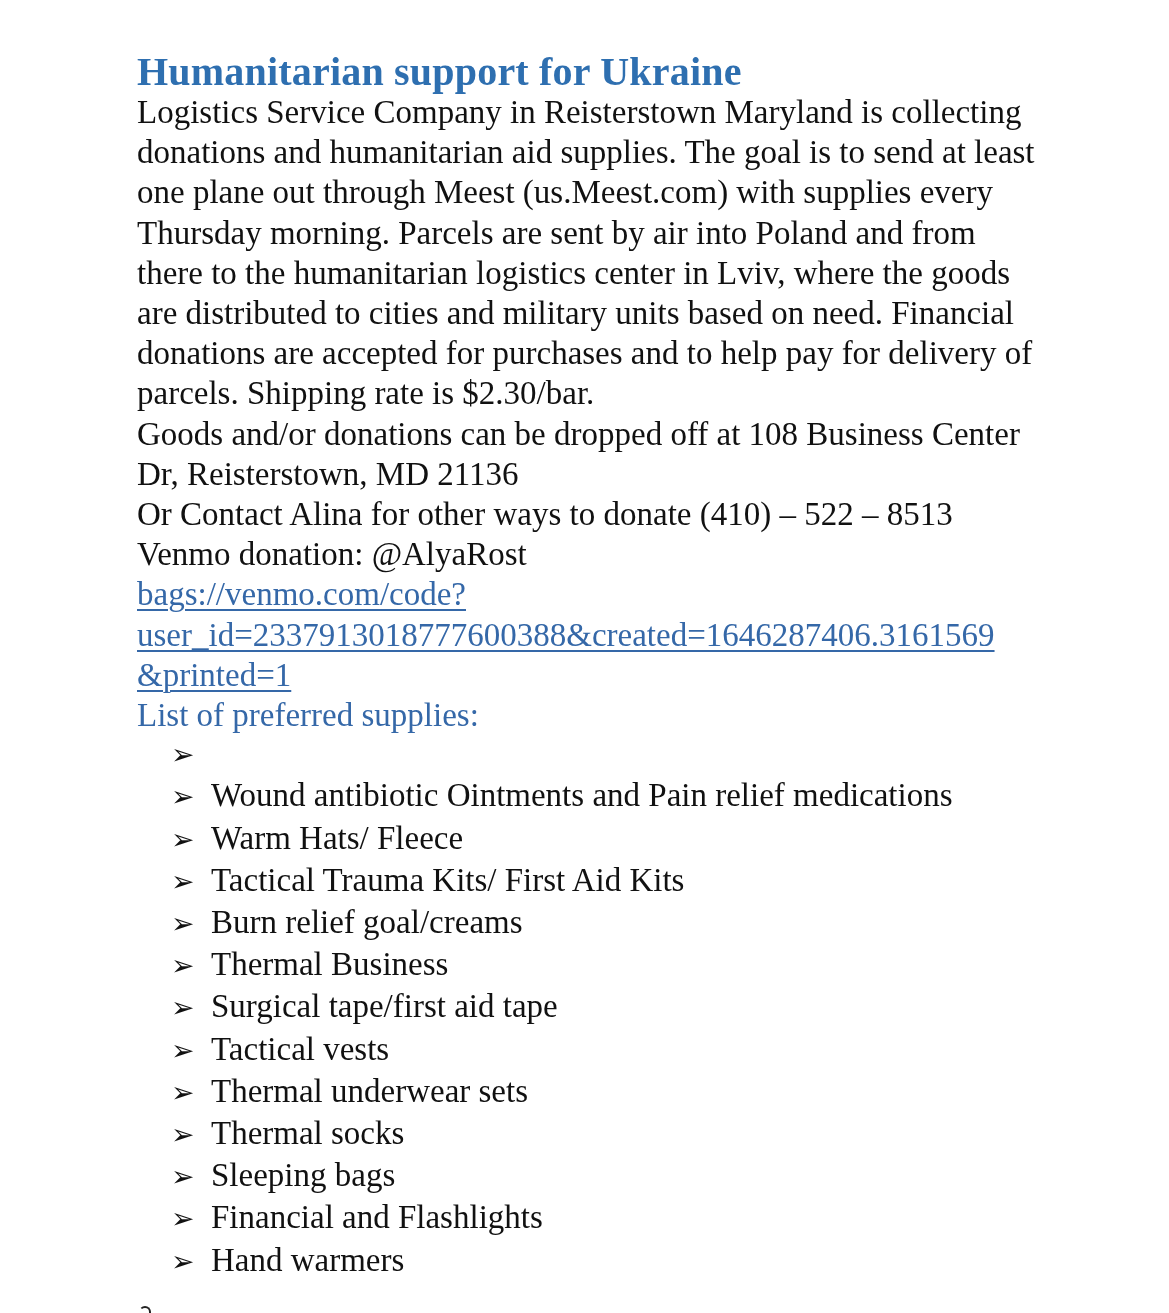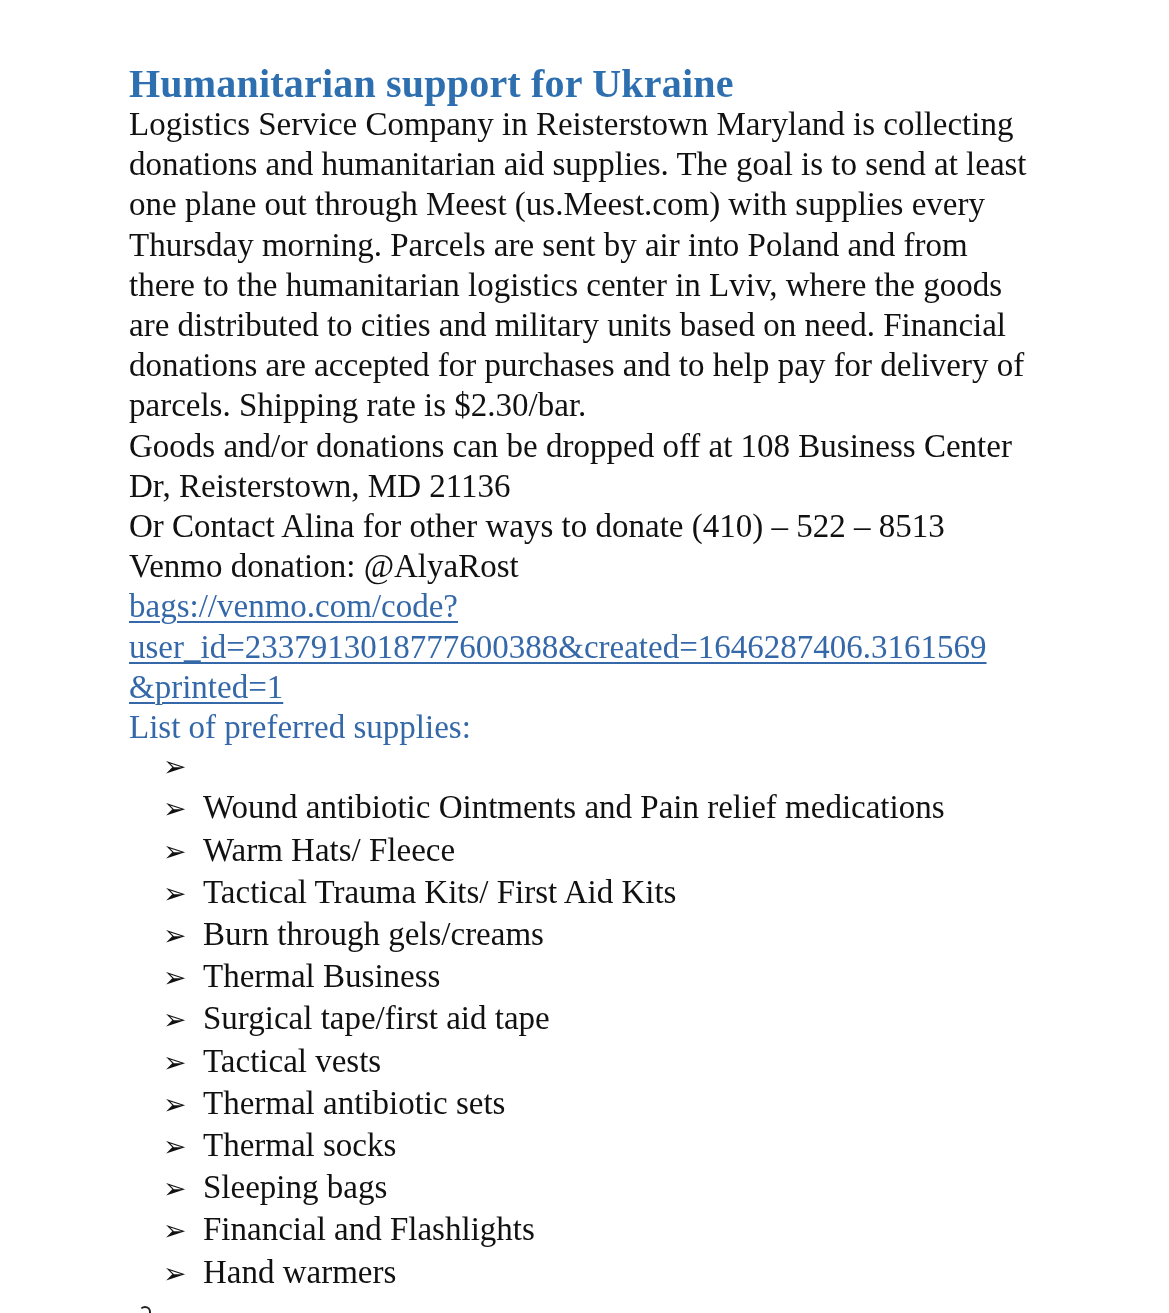--- a/index.html
+++ b/index.html
@@ -1,21 +1,21 @@
 <!DOCTYPE html>
 <html><head>
   <meta charset="utf-8">
   <style>
     html, body { margin: 0; padding: 0; background: #ffffff; }
     body { width: 1169px; height: 1313px; overflow: hidden; position: relative; }
     .page {
-      position: absolute; left: 129px; top: 46px; width: 900px;
+      position: absolute; left: 137px; top: 46px; width: 900px;
       font-family: "Liberation Serif", "DejaVu Serif", serif;
       color: #111111;
-      font-size: 33px; line-height: 40.2px; margin-top: 12px;
+      font-size: 33px; line-height: 40.2px;
     }
     .title {
       font-weight: bold; color: #2e6fb0; font-size: 40px; line-height: 52px;
       margin: 0 0 -6px 0; letter-spacing: 0.2px;
     }
     .para { margin: 0; }
     .link {
       color: #3568a8; text-decoration: underline; text-decoration-thickness: 2px;
       text-underline-offset: 4px; display: block; word-break: break-all;
     }
@@ -52,37 +52,37 @@
     <li>
         <span class="bullet">➢</span>
         <span>Warm Hats/ Fleece</span>
       </li>
     <li>
         <span class="bullet">➢</span>
         <span>Tactical Trauma Kits/ First Aid Kits</span>
       </li>
     <li>
         <span class="bullet">➢</span>
-        <span>Burn through gels/creams</span>
+        <span>Burn relief goal/creams</span>
       </li>
     <li>
         <span class="bullet">➢</span>
         <span>Thermal Business</span>
       </li>
     <li>
         <span class="bullet">➢</span>
         <span>Surgical tape/first aid tape</span>
       </li>
     <li>
         <span class="bullet">➢</span>
         <span>Tactical vests</span>
       </li>
     <li>
         <span class="bullet">➢</span>
-        <span>Thermal antibiotic sets</span>
+        <span>Thermal underwear sets</span>
       </li>
     <li>
         <span class="bullet">➢</span>
         <span>Thermal socks</span>
       </li>
     <li>
         <span class="bullet">➢</span>
         <span>Sleeping bags</span>
       </li>
     <li>

